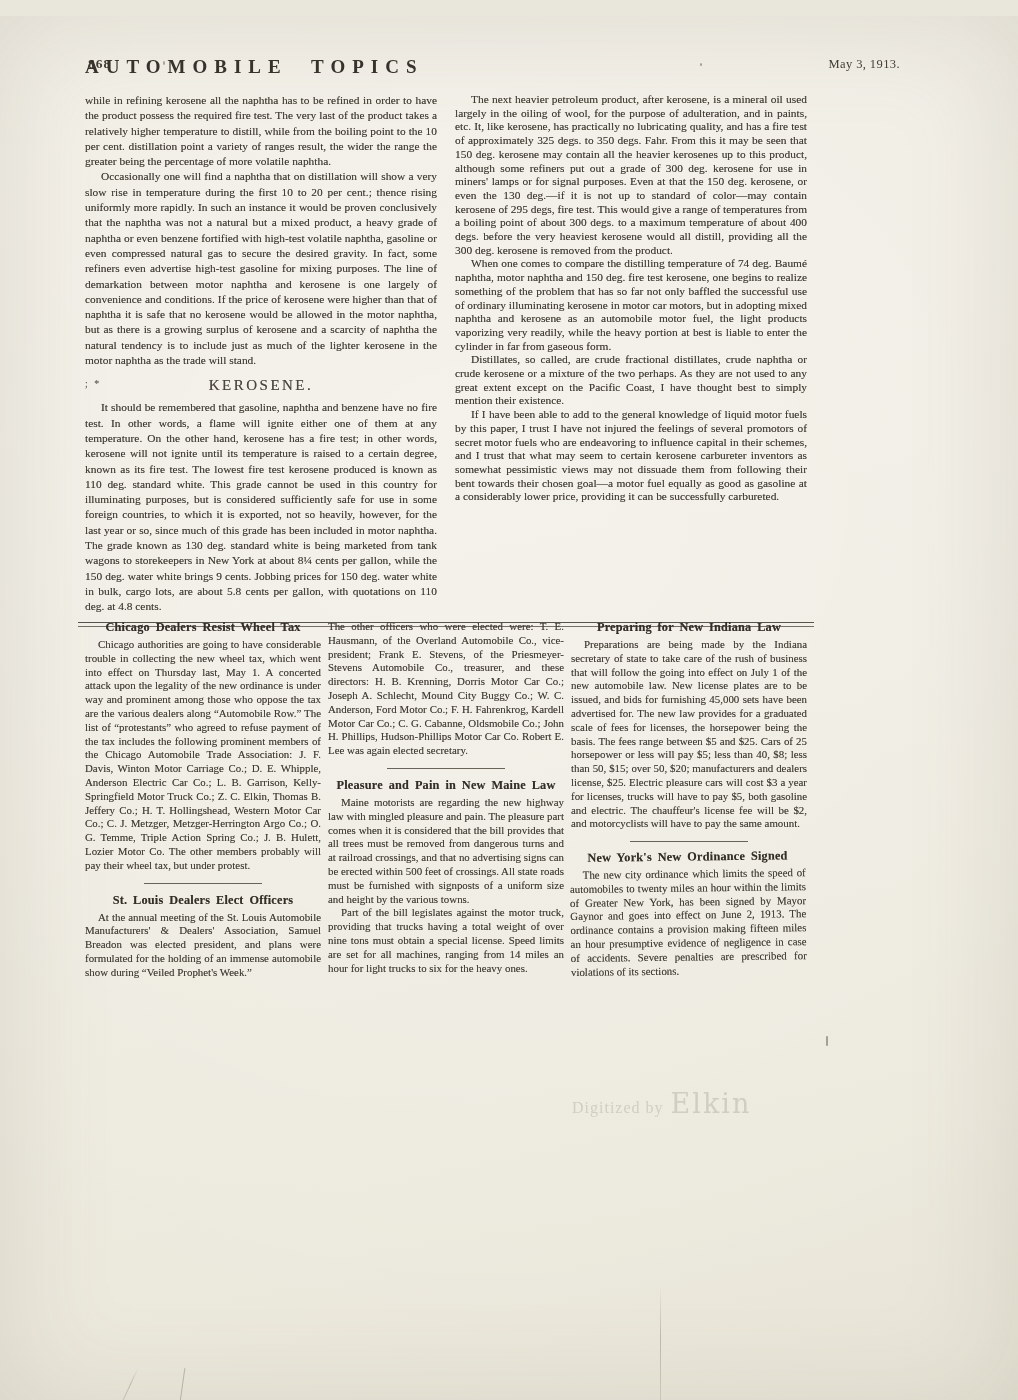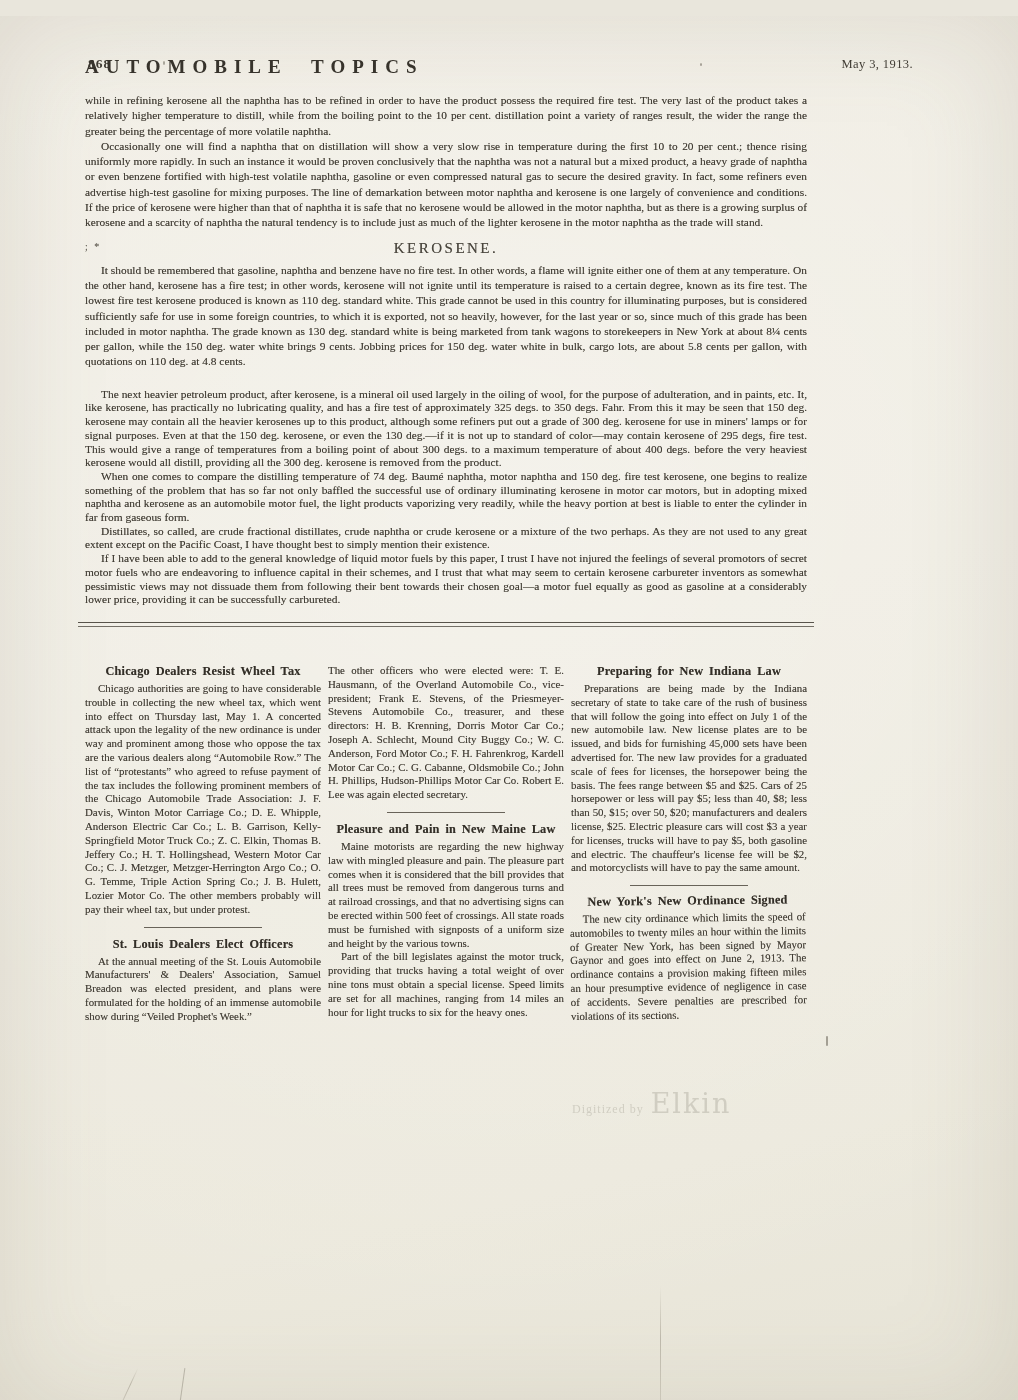--- a/index.html
+++ b/index.html
@@ -18,47 +18,46 @@
     color:#403c34;
     margin-top:16px;
   }
   
   .header{position:absolute;left:85px;right:105px;top:40px;height:22px;}
   .pageno{position:absolute;left:3px;top:0;font-weight:bold;font-size:13.5px;letter-spacing:1px;}
   .masthead{
     position:absolute;left:0;right:0;top:0;text-align:left;
     font-weight:bold;font-size:19px;letter-spacing:7px;word-spacing:12px;color:#37332c;
   }
-  .issuedate{position:absolute;right:0;top:1px;font-size:12.5px;letter-spacing:0.4px;}
+  .issuedate{position:absolute;right:13px;top:1px;font-size:12.5px;letter-spacing:0.4px;}
   
   .top-section{
     position:absolute;left:85px;top:77px;width:722px;
     display:flex;gap:18px;
     font-size:11.4px;text-align:justify;
     text-shadow:0 0 0.4px rgba(64,58,48,0.55);
-    flex-direction:column;
   }
   .top-col{flex:1;}
   .top-col.left p{line-height:15.3px;margin:0;}
   .top-col.right p{line-height:13.7px;margin:0;}
   .top-col p.indent{text-indent:16px;}
   .kerosene-head-row{position:relative;text-align:center;margin:9px 0 6px 0;}
   .kerosene-head{
     display:inline-block;font-size:15px;letter-spacing:2.5px;color:#4a463e;font-weight:normal;margin:0;
   }
   .margin-artifact{position:absolute;left:0;top:1px;font-size:10px;color:#6b675e;letter-spacing:2px;}
   
   .main-rule{
     position:absolute;left:78px;top:606px;width:736px;height:3px;
     border-top:1.6px solid rgba(62,57,48,0.85);
     border-bottom:1px solid rgba(62,57,48,0.7);
   }
   
   .bottom-section{
-    position:absolute;left:85px;top:648px;width:722px;
+    position:absolute;left:85px;top:604px;width:722px;
     display:flex;gap:7px;
     font-size:10.9px;text-align:justify;
     text-shadow:0 0 0.4px rgba(64,58,48,0.5);
   }
   .bcol{flex:1;min-width:0;}
   .bcol p{line-height:13.8px;margin:0;text-indent:13px;}
   .bcol p.noindent{text-indent:0;}
   .art-head{
     font-size:12.3px;font-weight:bold;text-align:center;margin:0 0 4px 0;
     letter-spacing:0.2px;word-spacing:2.5px;color:#332f28;line-height:14px;
@@ -68,21 +67,21 @@
     margin:10px auto 9px auto;
   }
   .tilt{transform:rotate(-0.7deg);transform-origin:left bottom;}
   
   .watermark{
     position:absolute;left:572px;top:1072px;
     color:#c7c4b8;opacity:0.75;white-space:nowrap;
     display:flex;align-items:baseline;gap:7px;
     text-shadow:none;
   }
-  .wm-prefix{font-size:12px;letter-spacing:1px;}
+  .wm-prefix{font-size:16px;letter-spacing:1px;}
   .wm-brand{font-size:27px;letter-spacing:2px;font-family:"DejaVu Serif",serif;}
   
   .speck{position:absolute;background:rgba(90,84,72,0.5);border-radius:50%;}
   .crease-v{
     position:absolute;width:1px;background:linear-gradient(180deg,rgba(110,102,86,0) 0%,rgba(110,102,86,0.35) 40%,rgba(110,102,86,0.15) 100%);
   }
   .scratch{
     position:absolute;width:1px;height:34px;background:rgba(100,94,80,0.35);transform:rotate(8deg);
   }
 </style>

